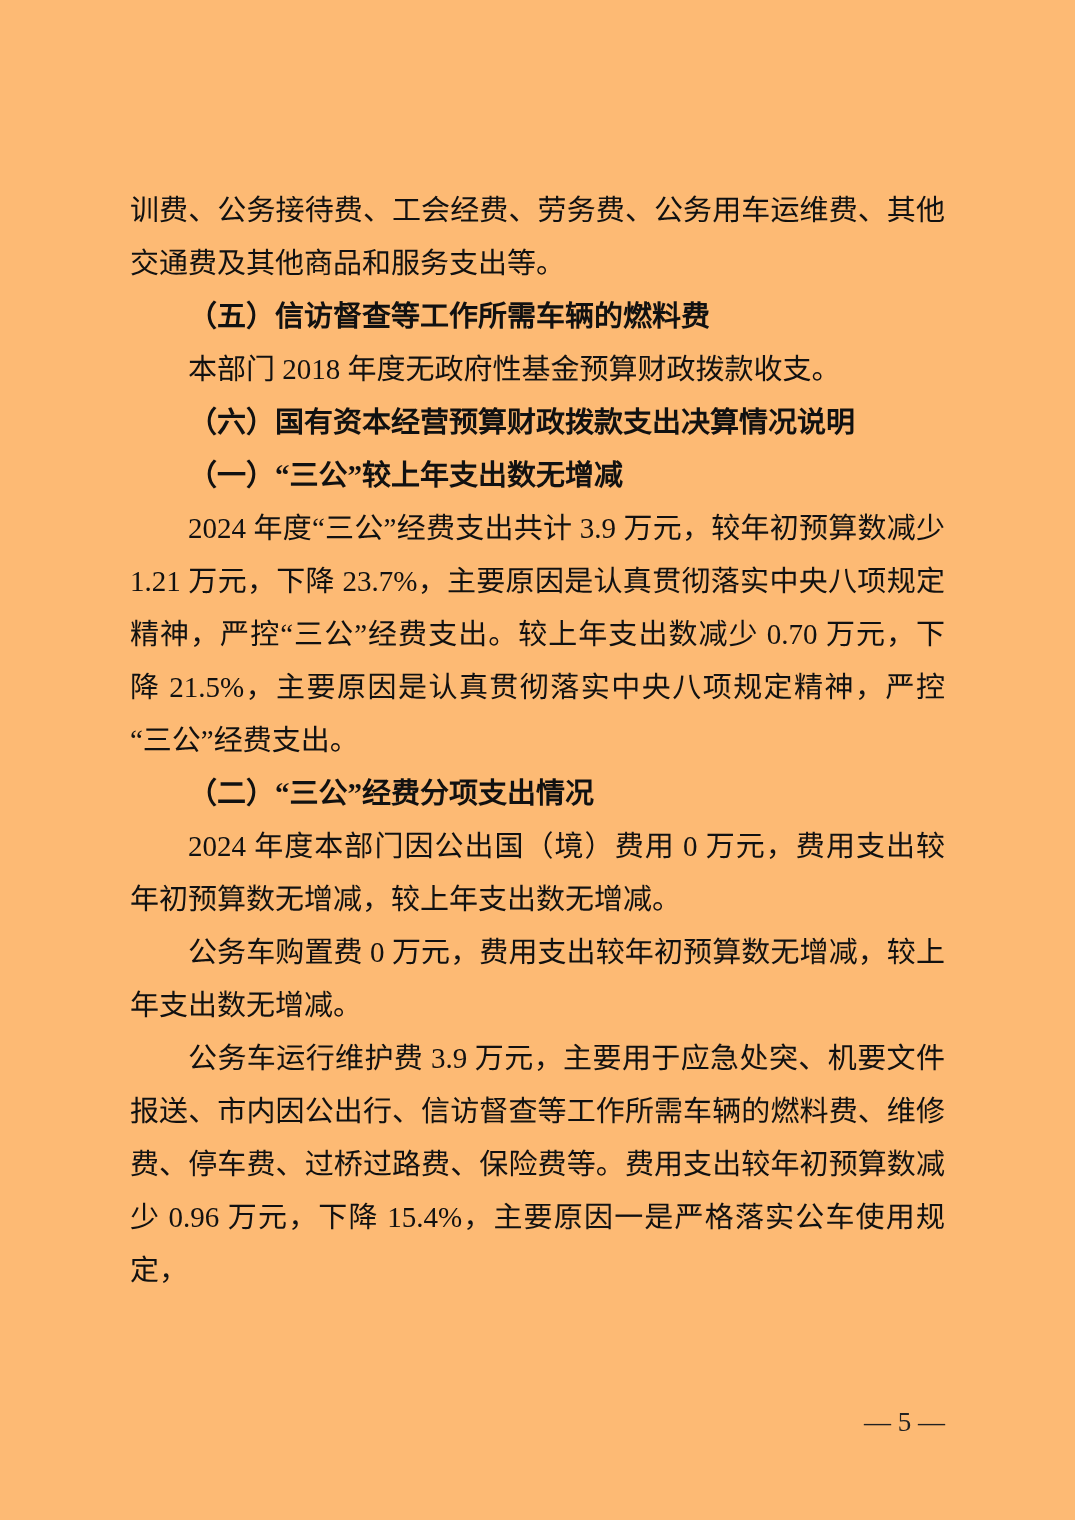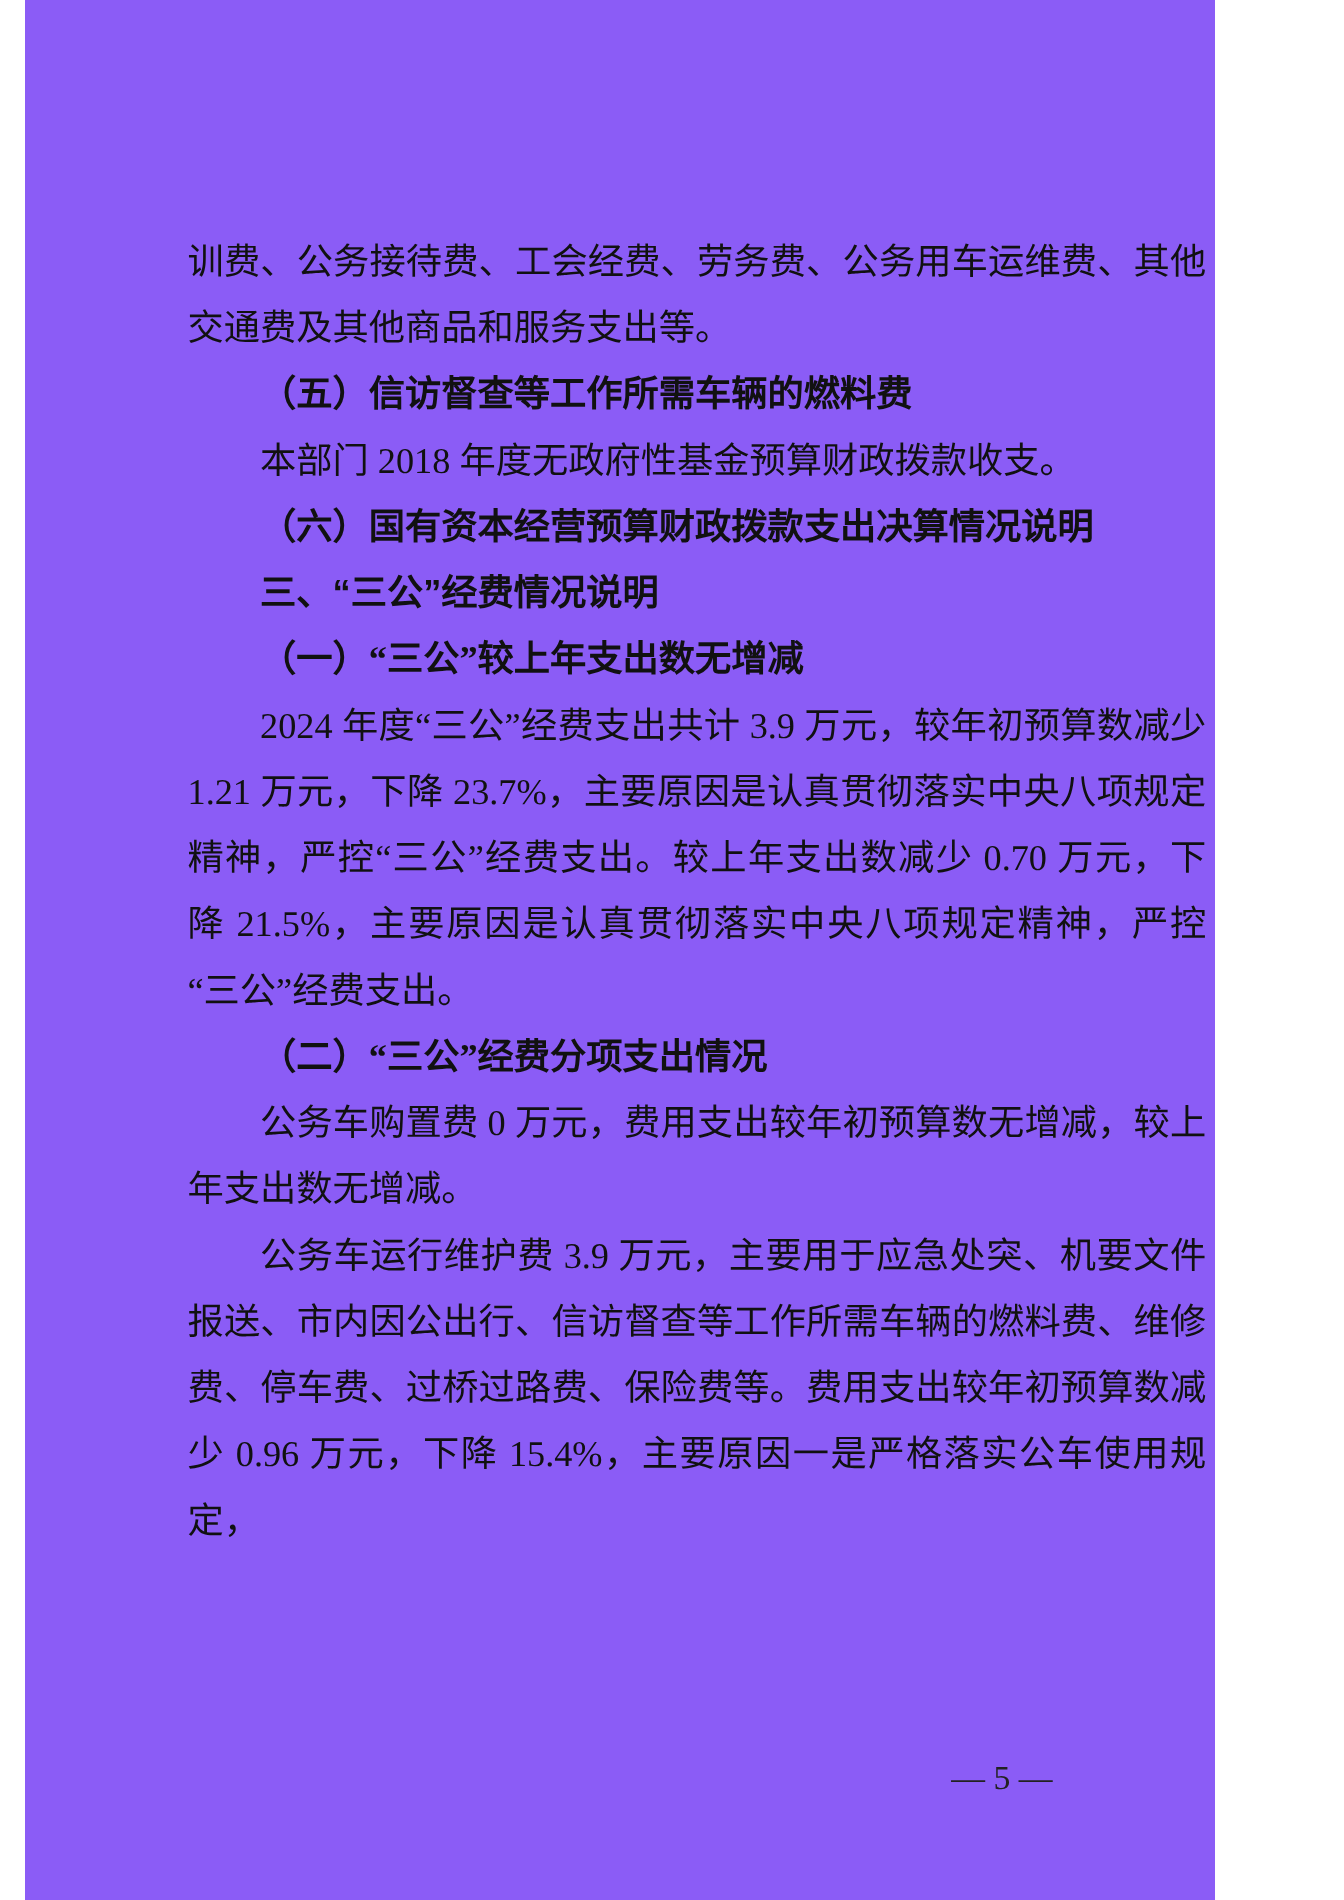--- a/index.html
+++ b/index.html
@@ -2,27 +2,26 @@
 <html lang="zh-CN"><head>
 <meta charset="utf-8">
 <style>
   html, body {
     margin: 0;
     padding: 0;
     background: #ffffff;
   }
   .page {
     position: relative;
-    width: 952px;
+    width: 1075px;
     height: 1520px;
-    background: #8b5cf6;
+    background: #fdba74;
     overflow: hidden;
     font-family: "Liberation Serif", "DejaVu Serif", serif;
     color: #111111;
-    margin-left: 20px;
   }
   .doc {
     position: absolute;
     left: 130px;
     top: 184px;
     width: 815px;
     font-size: 29px;
     line-height: 53px;
     text-align: justify;
     text-justify: inter-ideograph;
@@ -54,21 +53,21 @@
 </style>
 </head>
 <body>
 
 <div class="page">
   <div class="doc">
     <p class="no-indent">训费、公务接待费、工会经费、劳务费、公务用车运维费、其他交通费及其他商品和服务支出等。</p>
     <p class="h2">（五）信访督查等工作所需车辆的燃料费</p>
     <p>本部门 2018 年度无政府性基金预算财政拨款收支。</p>
     <p class="h2">（六）国有资本经营预算财政拨款支出决算情况说明</p>
-    <p class="h1">三、“三公”经费情况说明</p>
     <p class="h2">（一）“三公”较上年支出数无增减</p>
     <p>2024 年度“三公”经费支出共计 3.9 万元，较年初预算数减少 1.21 万元，下降 23.7%，主要原因是认真贯彻落实中央八项规定精神，严控“三公”经费支出。较上年支出数减少 0.70 万元，下降 21.5%，主要原因是认真贯彻落实中央八项规定精神，严控“三公”经费支出。</p>
     <p class="h2">（二）“三公”经费分项支出情况</p>
+    <p>2024 年度本部门因公出国（境）费用 0 万元，费用支出较年初预算数无增减，较上年支出数无增减。</p>
     <p>公务车购置费 0 万元，费用支出较年初预算数无增减，较上年支出数无增减。</p>
     <p>公务车运行维护费 3.9 万元，主要用于应急处突、机要文件报送、市内因公出行、信访督查等工作所需车辆的燃料费、维修费、停车费、过桥过路费、保险费等。费用支出较年初预算数减少 0.96 万元，下降 15.4%，主要原因一是严格落实公车使用规定，</p>
   </div>
   <div class="footer">— 5 —</div>
 </div>
 
 </body></html>

